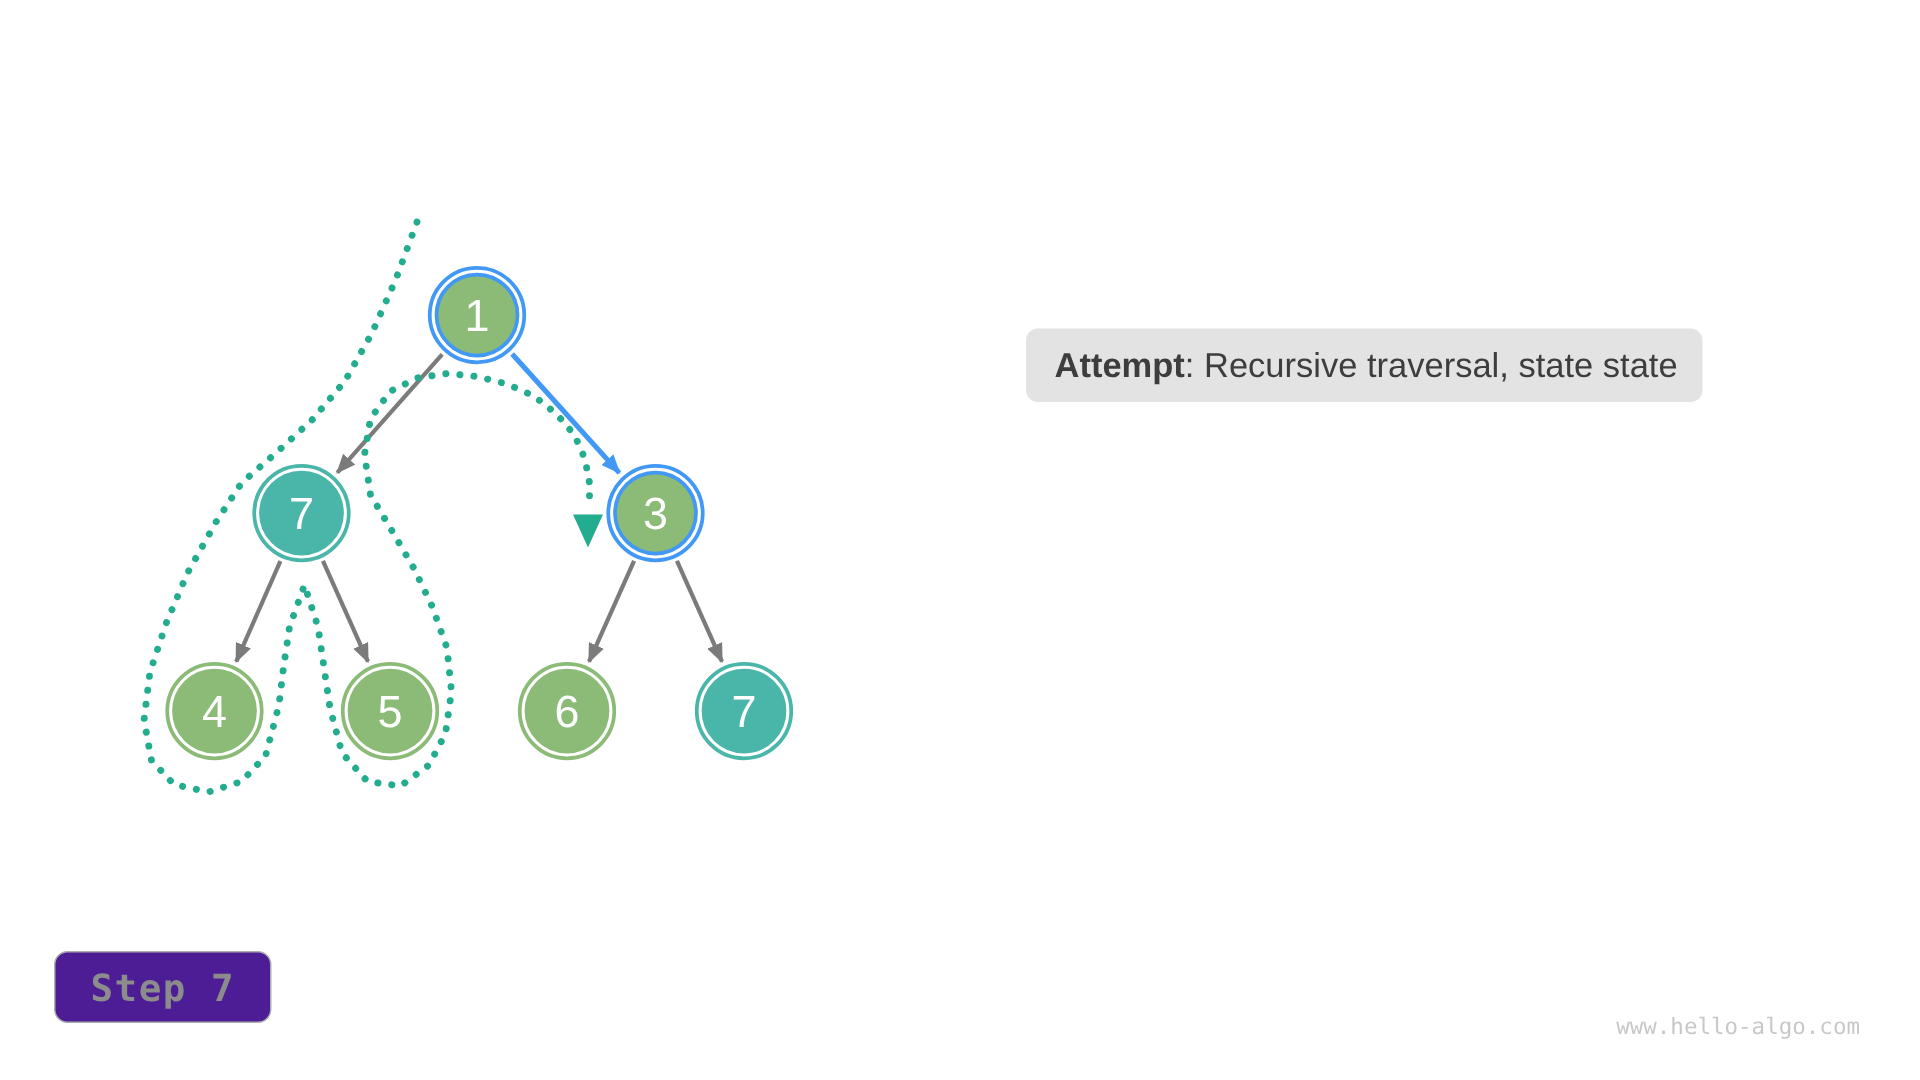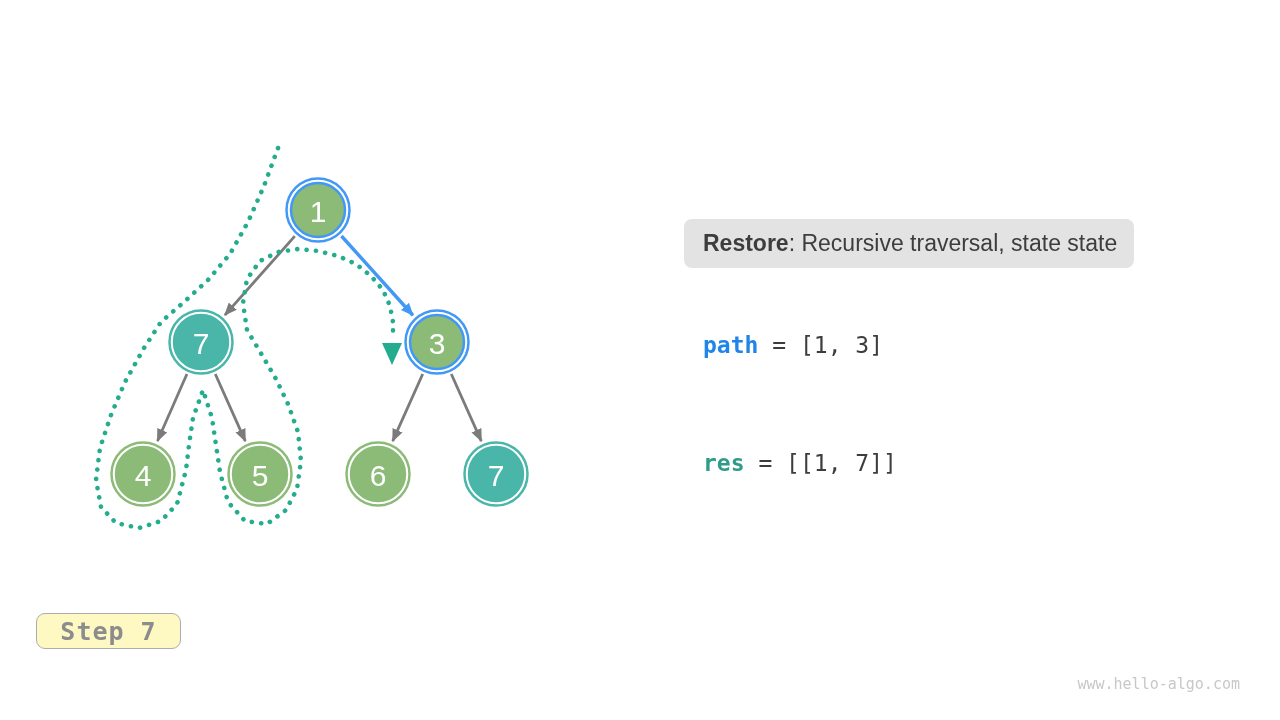--- a/index.html
+++ b/index.html
@@ -21,23 +21,23 @@
   .code-line{
     position:absolute;font-family:"DejaVu Sans Mono",monospace;
     font-size:23px;line-height:27px;color:#3D3D3D;white-space:pre;
   }
   .path-line{left:703px;top:332px;}
   .res-line{left:703px;top:450px;}
   .code-name{font-weight:bold;}
   .path-line .code-name{color:#1F85E8;}
   .res-line .code-name{color:#2F9C8A;}
   .step-badge{
-    position:absolute;left:36px;top:613px;width:145px;height:36px;
+    position:absolute;left:36px;top:634px;width:145px;height:48px;
     box-sizing:border-box;border:1.5px solid #ADADAD;border-radius:9px;
-    background:#fef9c3;display:flex;align-items:center;justify-content:center;
+    background:#4c1d95;display:flex;align-items:center;justify-content:center;
     font-family:"DejaVu Sans Mono",monospace;font-weight:bold;font-size:25px;
     color:#8C8C8C;letter-spacing:1px;
   }
   .watermark{
     position:absolute;right:40px;top:675px;
     font-family:"DejaVu Sans Mono",monospace;font-size:15px;color:#C8C8C8;
   }
 </style>
 </head>
 <body>
@@ -91,24 +91,22 @@
         <circle cx="378" cy="474" r="27" fill="#8BBB77" stroke="#8BBB77" stroke-width="2.5"></circle>
         <text x="378" y="475" text-anchor="middle" dominant-baseline="central" fill="#FFFFFF" font-size="30" font-family="&quot;Liberation Sans&quot;, sans-serif">6</text>
       </g>
       <g>
         <circle cx="496" cy="474" r="31.5" fill="none" stroke="#49B6A9" stroke-width="2.5"></circle>
         <circle cx="496" cy="474" r="27" fill="#49B6A9" stroke="#49B6A9" stroke-width="2.5"></circle>
         <text x="496" y="475" text-anchor="middle" dominant-baseline="central" fill="#FFFFFF" font-size="30" font-family="&quot;Liberation Sans&quot;, sans-serif">7</text>
       </g>
     </svg>
 
-  <div class="note attempt-pill"><b>Restore</b><span>: Recursive traversal, state state</span></div>
+  <div class="note attempt-pill"><b>Attempt</b><span>: Recursive traversal, state state</span></div>
 
 
-  <div class="code-line path-line"><span class="code-name">path</span><span> = [1, 3]</span></div>
 
-  <div class="code-line res-line"><span class="code-name">res</span><span> = [[1, 7]]</span></div>
 
   <div class="step-badge">Step 7</div>
 
   <div class="watermark">www.hello-algo.com</div>
 
 </div>
 
 </body></html>

